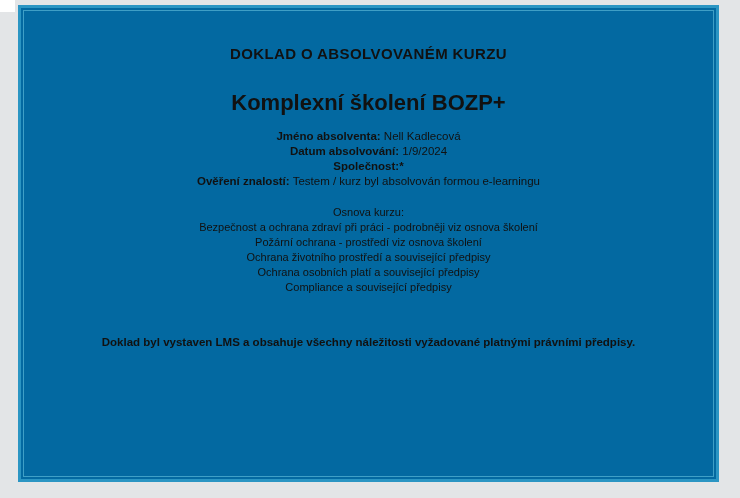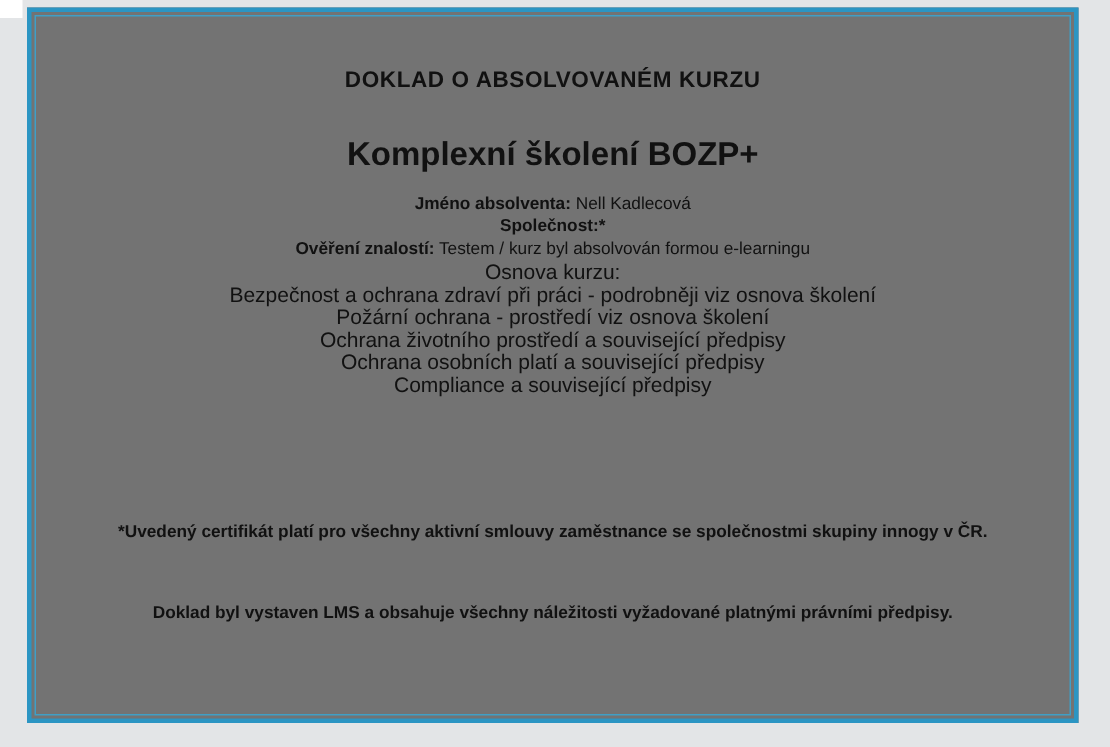--- a/index.html
+++ b/index.html
@@ -12,21 +12,21 @@
     color: #111;
   }
   .corner-patch {
     position: absolute; left: 0; top: 0;
     width: 15px; height: 12px;
     background: #ffffff;
   }
   .certificate {
     position: absolute;
     left: 18px; top: 5px; right: 21px; bottom: 16px;
-    background: #737373;
+    background: #0369a1;
     border: 3px solid #2b95c3;
     padding: 2px;
   }
   .certificate-inner {
     width: 100%; height: 100%;
     border: 1px solid #3f9fc6;
     text-align: center;
   }
   .doc-heading {
     margin-top: 34px;
@@ -41,21 +41,22 @@
     font-weight: bold;
     line-height: 26px;
   }
   .details {
     margin-top: 13px;
     font-size: 11.5px;
     line-height: 15px;
   }
   .detail-label { font-weight: bold; }
   .syllabus {
-    font-size: 14px;
+    margin-top: 16px;
+    font-size: 11px;
     line-height: 15px;
   }
   .footnote-1 {
     margin-top: 84px;
     font-size: 11.5px;
     font-weight: bold;
     line-height: 14px;
   }
   .footnote-2 {
     margin-top: 40px;
@@ -71,31 +72,31 @@
 
 <div class="certificate">
   <div class="certificate-inner">
 
     <div class="doc-heading">DOKLAD O ABSOLVOVANÉM KURZU</div>
 
     <div class="course-title">Komplexní školení BOZP+</div>
 
     <div class="details">
       <div><span class="detail-label">Jméno absolventa:</span> <span>Nell Kadlecová</span></div>
+      <div><span class="detail-label">Datum absolvování:</span> <span>1/9/2024</span></div>
       <div><span class="detail-label">Společnost:*</span><span></span></div>
       <div><span class="detail-label">Ověření znalostí:</span> <span>Testem / kurz byl absolvován formou e-learningu</span></div>
     </div>
 
     <div class="syllabus">
       <div>Osnova kurzu:</div>
       <div>Bezpečnost a ochrana zdraví při práci - podrobněji viz osnova školení</div>
       <div>Požární ochrana - prostředí viz osnova školení</div>
       <div>Ochrana životního prostředí a související předpisy</div>
       <div>Ochrana osobních platí a související předpisy</div>
       <div>Compliance a související předpisy</div>
     </div>
 
-    <div class="footnote-1">*Uvedený certifikát platí pro všechny aktivní smlouvy zaměstnance se společnostmi skupiny innogy v ČR.</div>
 
     <div class="footnote-2">Doklad byl vystaven LMS a obsahuje všechny náležitosti vyžadované platnými právními předpisy.</div>
 
   </div>
 </div>
 
 </body></html>

